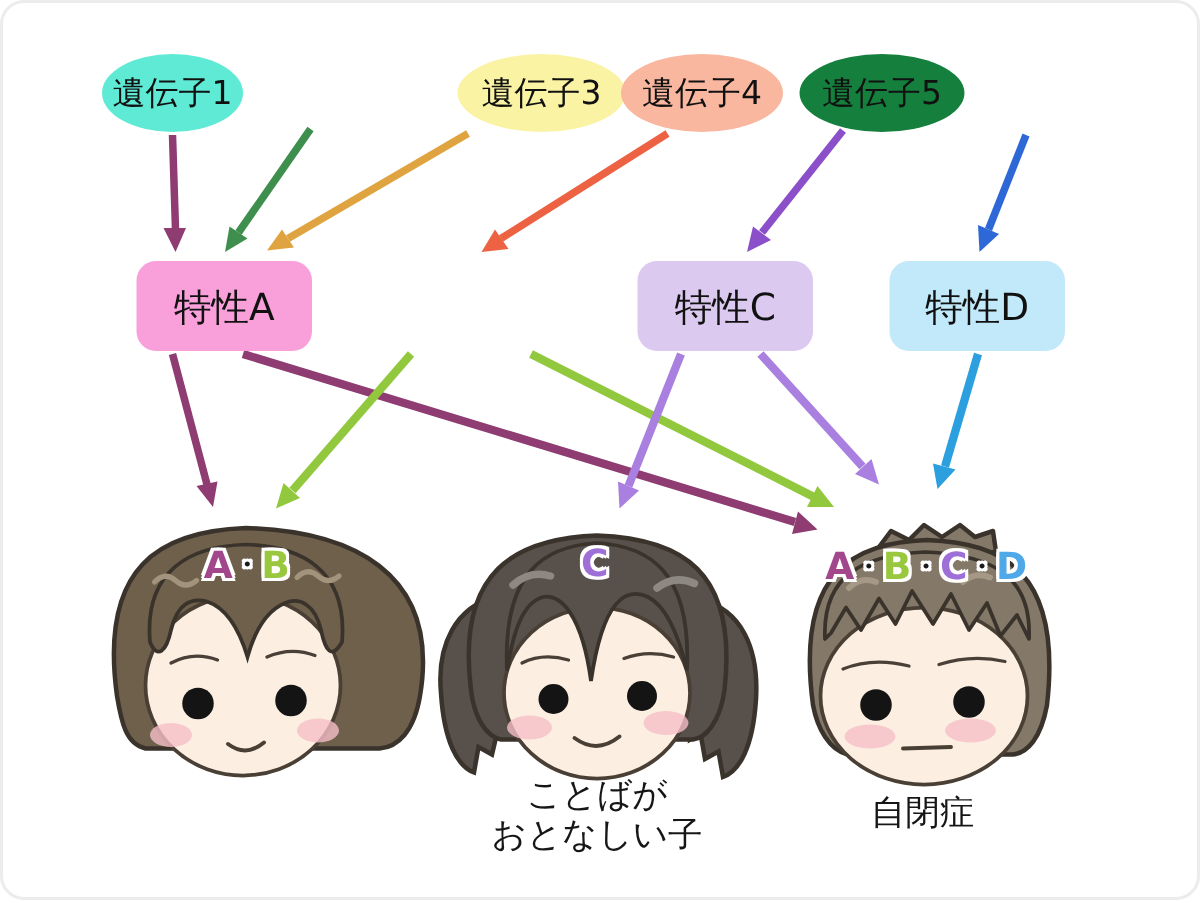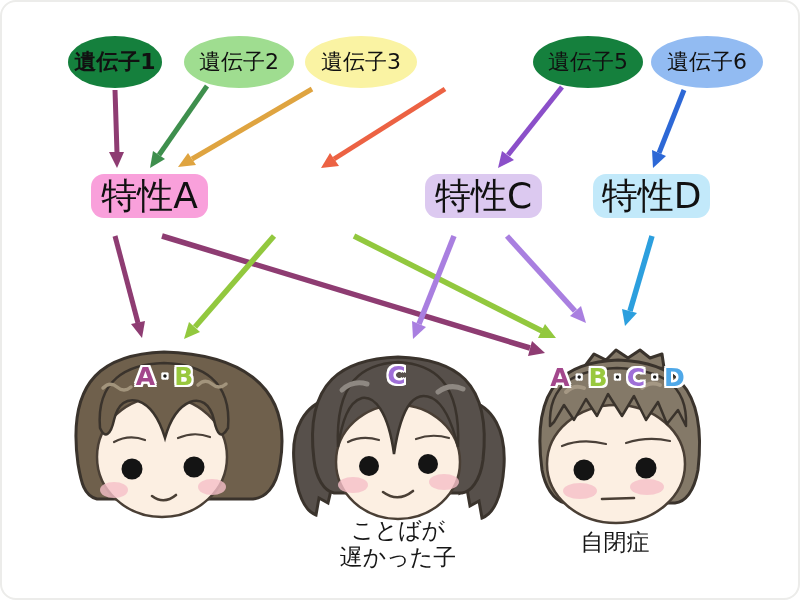--- a/index.html
+++ b/index.html
@@ -9,23 +9,23 @@
     font-family:"DejaVu Sans","Liberation Sans",sans-serif;
     overflow:hidden;
   }
   .layer{position:absolute;left:0;top:0;}
   .gene{
     position:absolute;top:34px;height:52px;border-radius:50%;
     display:flex;align-items:center;justify-content:center;
     font-size:22px;font-weight:500;color:#111;letter-spacing:0px;
   }
   .trait{
-    position:absolute;top:172px;height:44px;border-radius:13px;
+    position:absolute;top:172px;height:60px;border-radius:13px;
     display:flex;align-items:center;justify-content:center;
-    font-size:36px;font-weight:500;color:#111;
+    font-size:25px;font-weight:500;color:#111;
   }
   .head-label{
     position:absolute;display:flex;align-items:center;justify-content:center;
     font-size:25px;font-weight:700;letter-spacing:1px;
     text-shadow:-2px -2px 0 #fff,2px -2px 0 #fff,-2px 2px 0 #fff,2px 2px 0 #fff,
                  0 -2px 0 #fff,0 2px 0 #fff,-2px 0 0 #fff,2px 0 0 #fff;
     white-space:nowrap;
   }
   .head-label .dot{font-size:17px;}
   .caption{
@@ -136,34 +136,31 @@
     <g>
       <line x1="505" y1="234" x2="573" y2="309" stroke-width="5.5" stroke="#A97FE0"></line>
       <polygon points="584,321 568,314 579,304" fill="#A97FE0"></polygon>
     </g>
     <g>
       <line x1="650" y1="234" x2="628" y2="309" stroke-width="5.5" stroke="#2C9FDE"></line>
       <polygon points="623,324 620,307 635,311" fill="#2C9FDE"></polygon>
     </g>
   </svg>
 
-  <div class="gene" style="left: 66px; width: 94px; background-color: #15803d; font-weight: bold;">
+  <div class="gene" style="left: 66px; width: 94px; background-color: #5eead4;">
       <span>遺伝子1</span>
-    </div>
-  <div class="gene" style="left: 182px; width: 110px; background-color: rgb(159, 221, 144);">
-      <span>遺伝子2</span>
     </div>
   <div class="gene" style="left: 303px; width: 112px; background-color: rgb(250, 243, 163);">
       <span>遺伝子3</span>
     </div>
+  <div class="gene" style="left: 412px; width: 108px; background-color: rgb(249, 183, 159);">
+      <span>遺伝子4</span>
+    </div>
   <div class="gene" style="left: 531px; width: 110px; background-color: #15803d;">
       <span>遺伝子5</span>
-    </div>
-  <div class="gene" style="left: 649px; width: 112px; background-color: rgb(146, 187, 242);">
-      <span>遺伝子6</span>
     </div>
 
   <div class="trait" style="left: 89px; width: 117px; background-color: rgb(249, 160, 219);">
       <span>特性A</span>
     </div>
   <div class="trait" style="left: 591px; width: 117px; background-color: rgb(194, 233, 250);">
       <span>特性D</span>
     </div>
   <div class="trait" style="left: 423px; width: 117px; background-color: rgb(220, 201, 240);">
       <span>特性C</span>
@@ -184,19 +181,19 @@
       <span class="dot" style="color: rgb(26, 26, 26);">・</span>
       <span style="color: rgb(159, 111, 216);">C</span>
       <span class="dot" style="color: rgb(26, 26, 26);">・</span>
       <span style="color: rgb(79, 168, 232);">D</span>
   </div>
 
   <div class="caption" style="left:65px;top:518px;width:200px">
   </div>
   <div class="caption" style="left:296px;top:515px;width:200px">
     <div>ことばが</div>
-    <div>遅かった子</div>
+    <div>おとなしい子</div>
   </div>
   <div class="caption" style="left:513px;top:527px;width:200px">
     <div>自閉症</div>
   </div>
 
 </div>
 
 </body></html>

